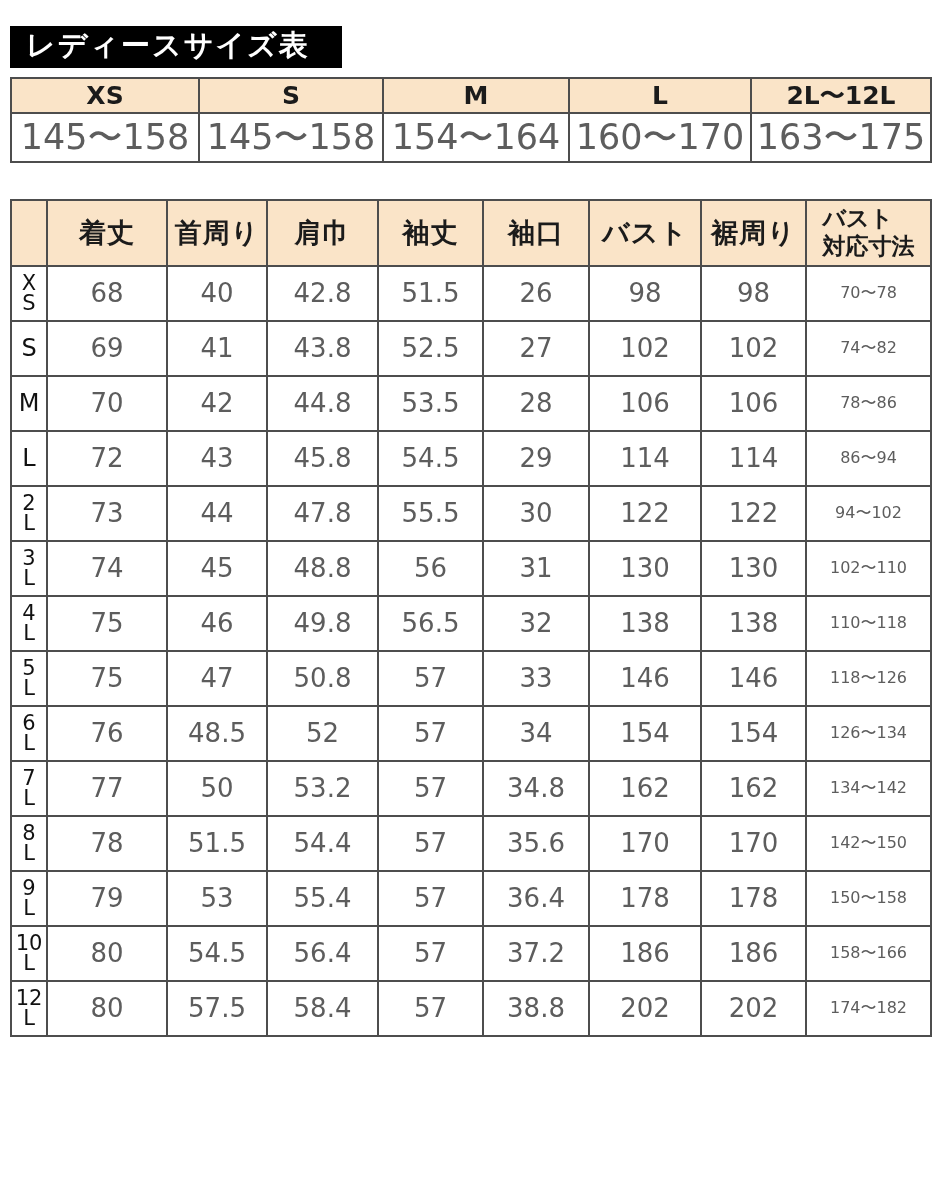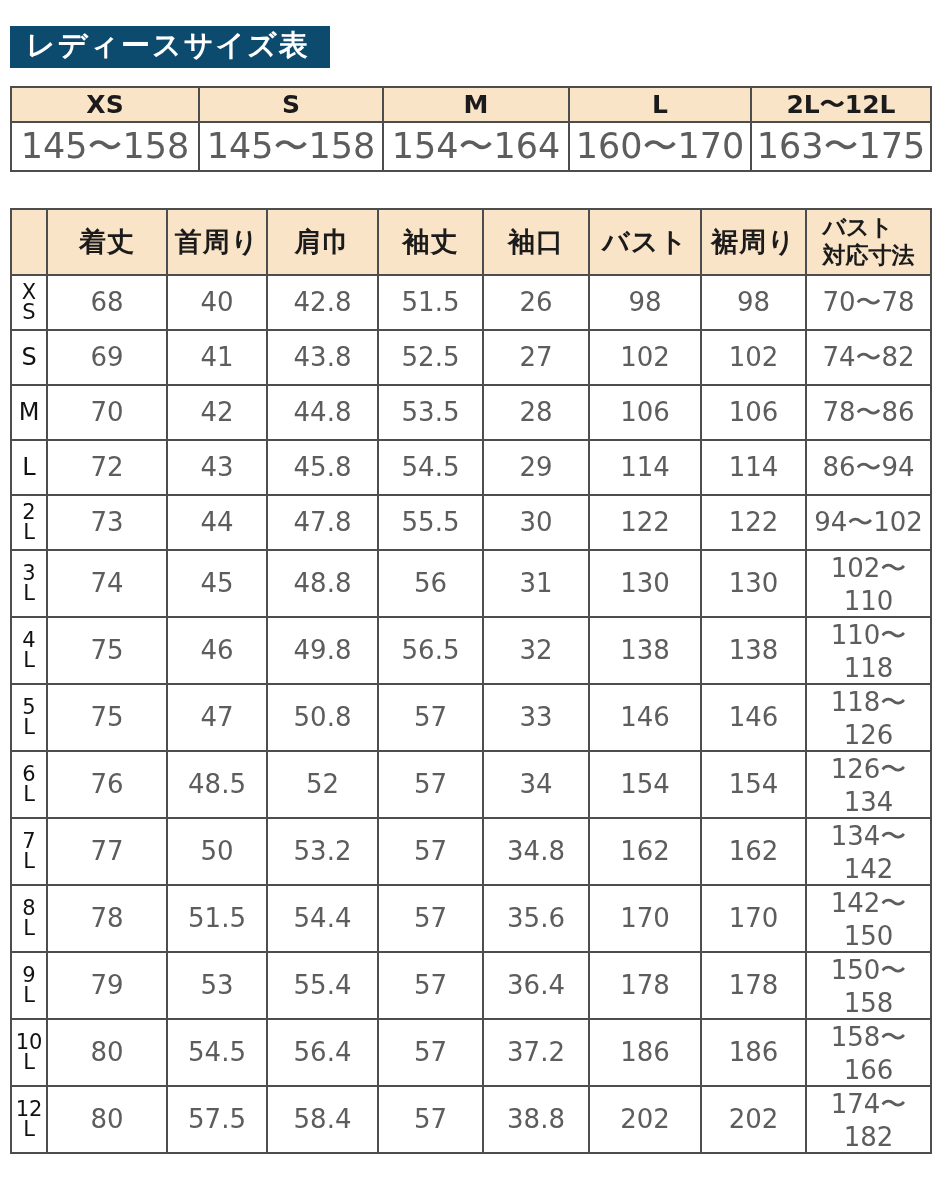--- a/index.html
+++ b/index.html
@@ -5,26 +5,26 @@
   html,body{margin:0;padding:0;}
   body{
     width:940px;height:1200px;background:#ffffff;
     font-family:"DejaVu Sans","Liberation Sans",sans-serif;
     -webkit-font-smoothing:antialiased;
   }
   .wrap{padding:26px 10px 0 10px;}
 
   .title-bar{
     display:inline-block;
-    background:#0c4a6e;
+    background:#000000;
     color:#ffffff;
     font-size:29px;
     font-weight:bold;
     letter-spacing:2px;
-    padding:4px 20px 6px 16px;
+    padding:4px 32px 6px 16px;
     line-height:1.1;
   }
 
   .subtitle{
     margin-top:20px;
     font-size:26px;
     font-weight:bold;
     color:#161616;
     letter-spacing:1px;
   }
@@ -46,32 +46,32 @@
     color:#1b1b1b;
     font-weight:bold;
   }
   td{
     background:#ffffff;
     color:#5d5d5d;
     font-weight:normal;
   }
 
   
-  .height-table{margin-top:18px;}
+  .height-table{margin-top:9px;}
   .height-table th{height:30px;font-size:25px;}
   .height-table td{height:42px;font-size:35px;}
 
   
   .size-table{margin-top:36px;border-radius:23px;}
   .size-table th.col-head{height:64px;font-size:27px;letter-spacing:1px;}
   .size-table th.col-head .two-line{
     display:inline-block;text-align:left;font-size:23px;line-height:1.2;letter-spacing:0;
   }
   .size-table td{height:53px;font-size:26px;}
-  .size-table td.range{font-size:26px;letter-spacing:0;margin-top:44px;}
+  .size-table td.range{font-size:16px;letter-spacing:0;margin-top:44px;}
   .size-table th.row-label{
     background:#ffffff;
     font-weight:normal;
     color:#111111;
     font-size:23px;
     line-height:1.0;
     padding:2px 0;
   }
   .size-table th.row-label .lbl-line{
     display:block;font-size:21px;line-height:0.98;

